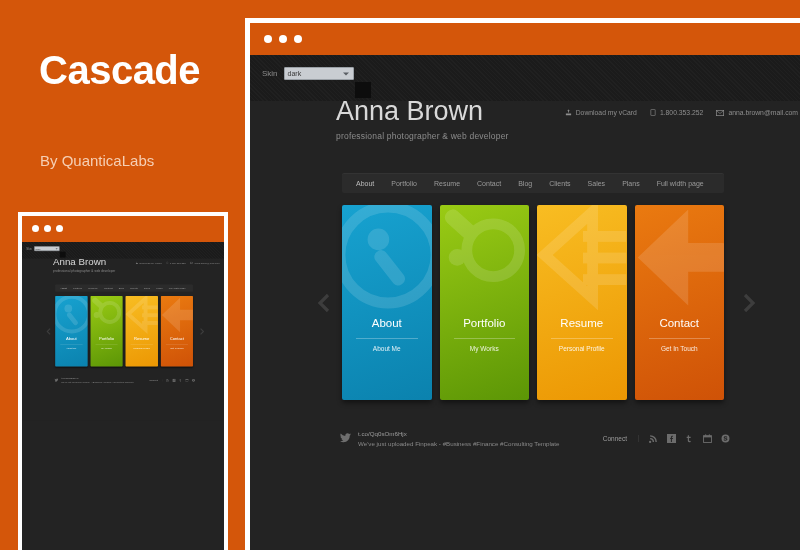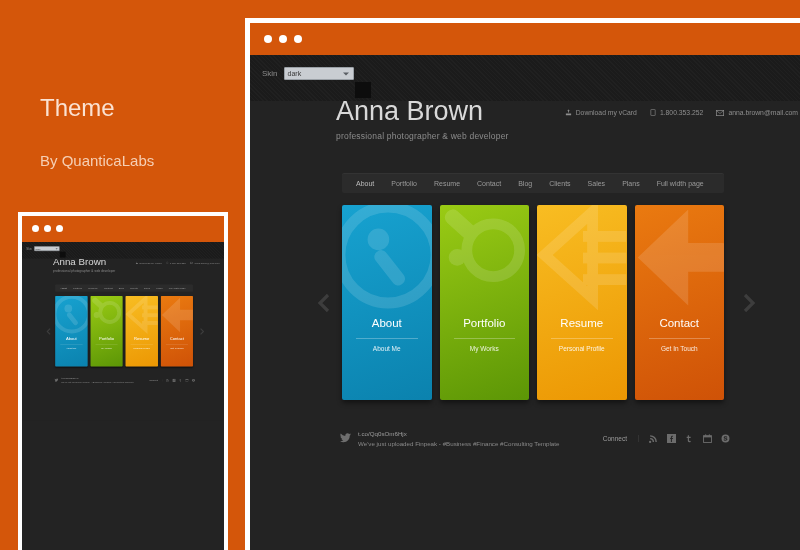--- a/index.html
+++ b/index.html
@@ -173,21 +173,21 @@
   .socials { display:flex; align-items:center; gap:9px; }
   .socials svg { display:block; opacity:.62; }
 
   
   #thumb-window .site-inner { transform:scale(0.3607); }
 </style>
 </head>
 <body>
 
 <div class="promo">
-  <div class="promo-sub">Theme</div>
+  <div class="promo-title">Cascade</div>
   <div class="promo-by">By QuanticaLabs</div>
 </div>
 
 <div class="winframe" id="thumb-window">
   <div class="titlebar">
     <div class="dots">
       <span class="dot"></span>
       <span class="dot"></span>
       <span class="dot"></span>
     </div>

